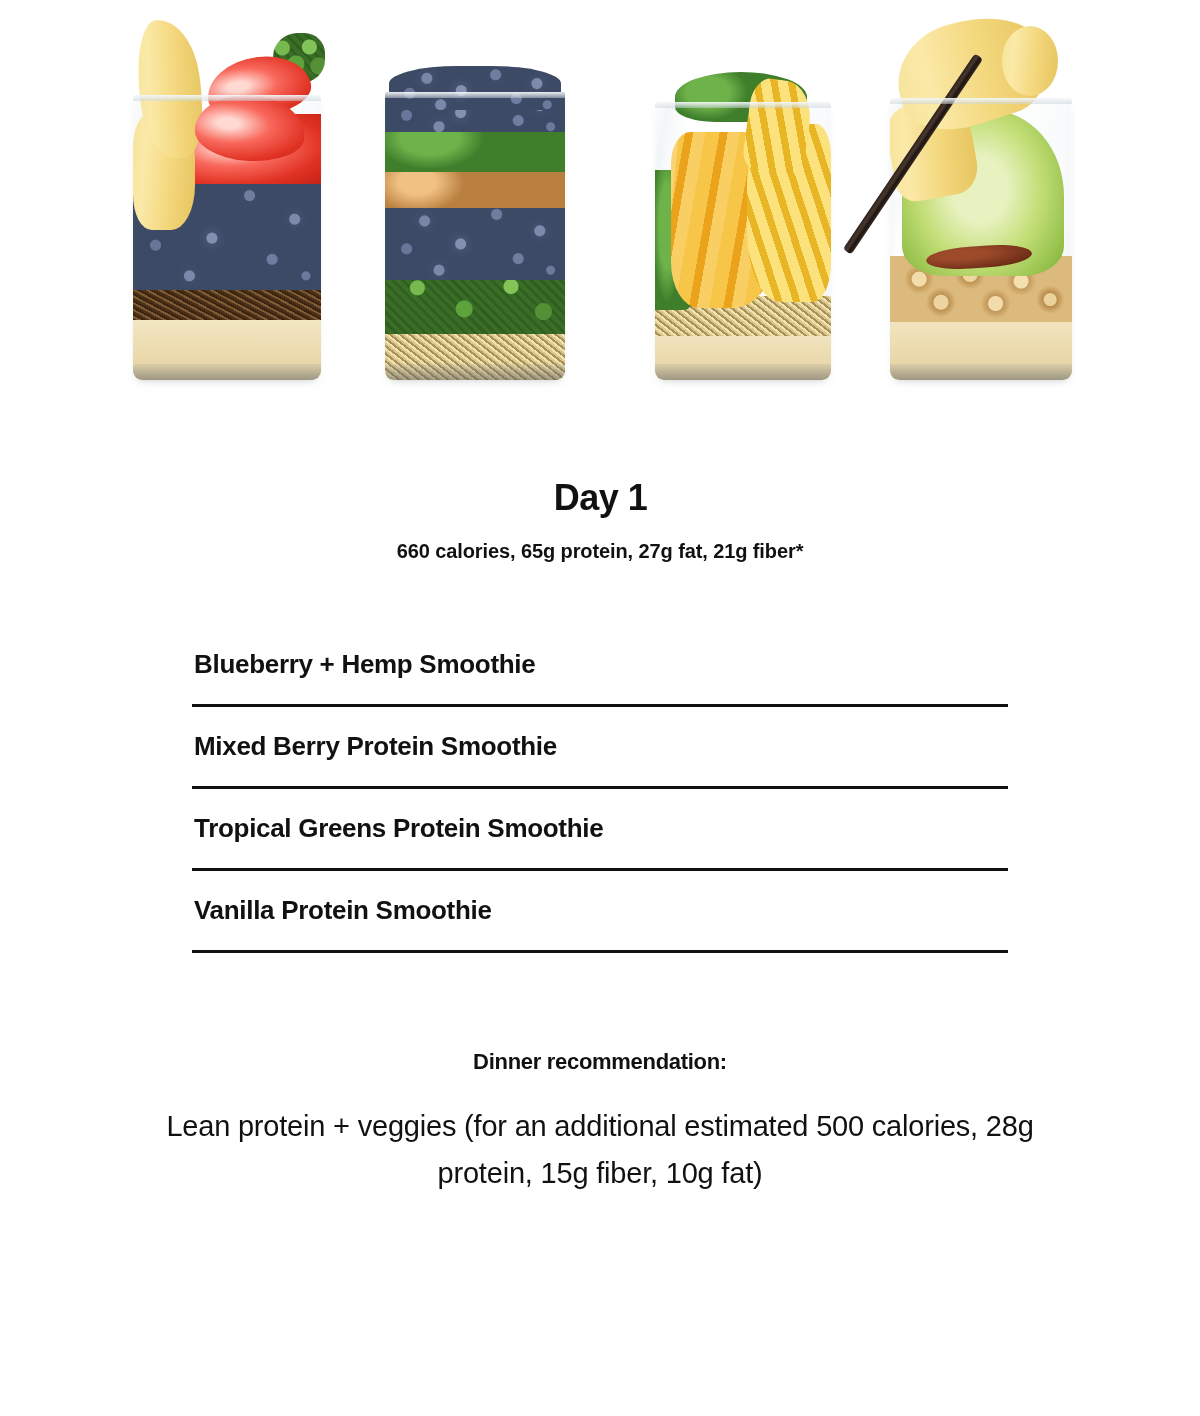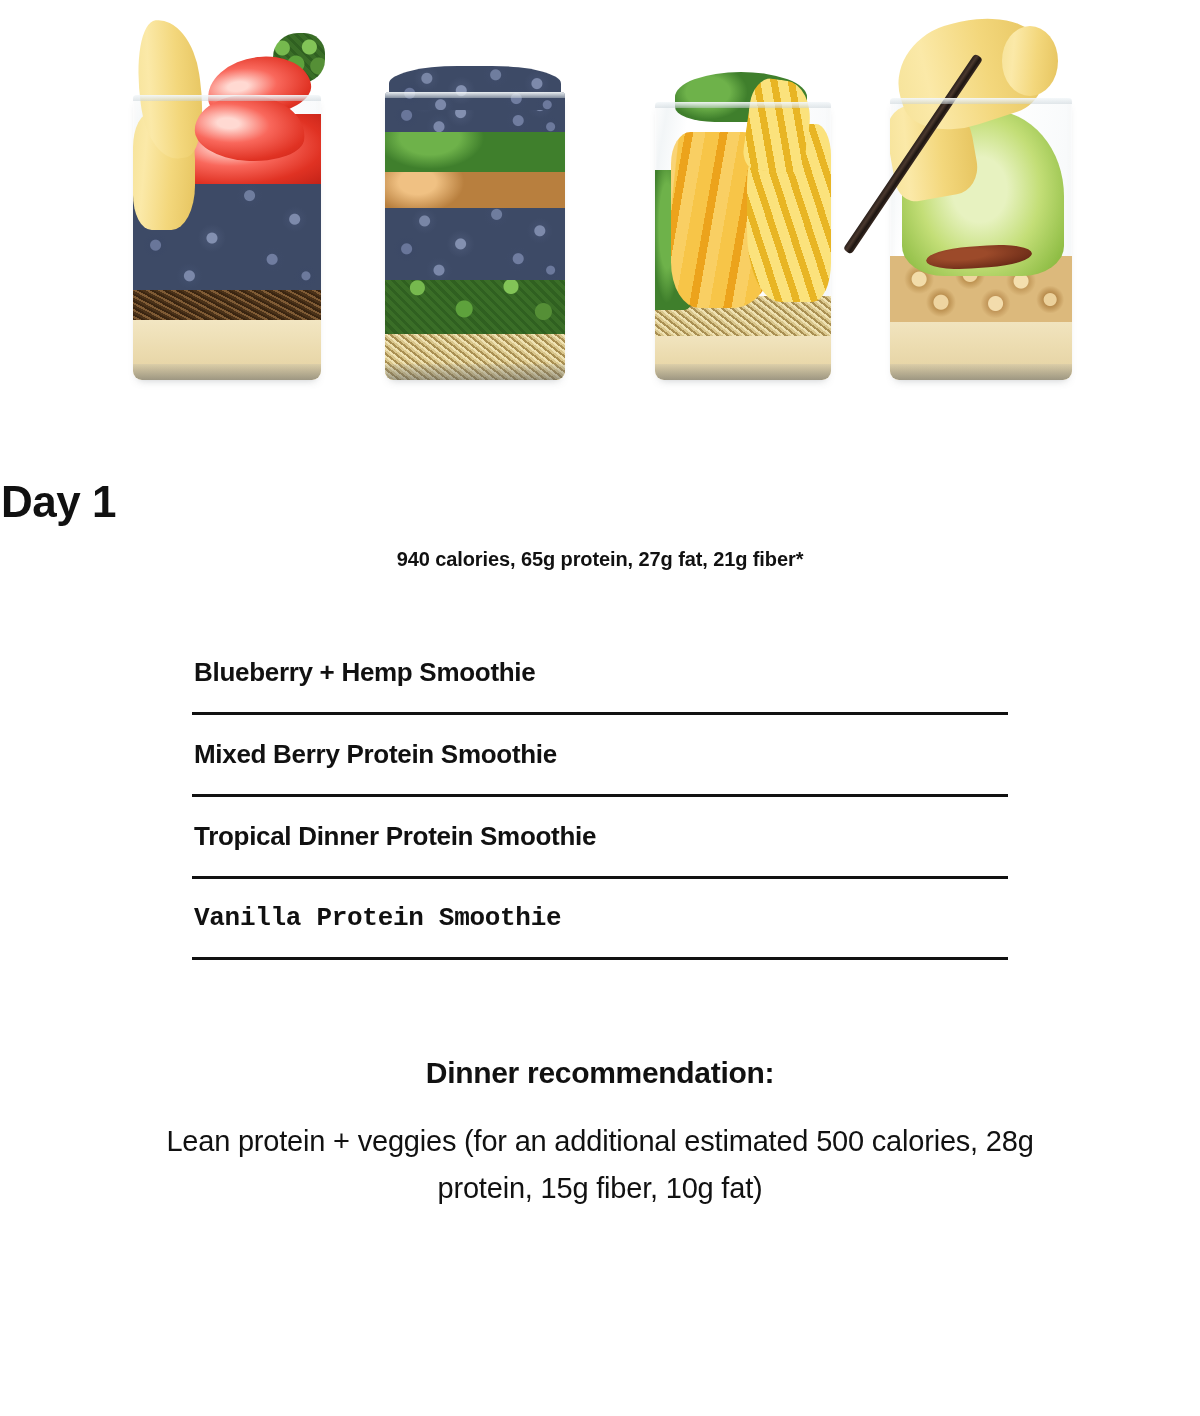--- a/index.html
+++ b/index.html
@@ -163,21 +163,22 @@
     background: linear-gradient(90deg, #2a201b 0%, #4a382e 35%, #1d1511 70%, #3a2b23 100%);
     border-radius: 4px;
   }
 
   
   .topper { position: absolute; }
 
   
   .content { width: 1200px; }
   .day-title {
-    font-size: 44px;
+    text-align: center;
+    font-size: 36px;
     font-weight: bold;
     letter-spacing: -0.5px;
     margin: 58px 0 0 1px;
     line-height: 1.1;
   }
   .day-sub {
     text-align: center;
     font-size: 20px;
     font-weight: bold;
     margin: 22px 0 0 0;
@@ -188,25 +189,25 @@
     margin: 86px auto 0 auto;
   }
   .smoothie-item {
     font-size: 26px;
     font-weight: bold;
     letter-spacing: -0.3px;
     padding: 0 0 24px 2px;
     border-bottom: 3px solid #111111;
     margin-bottom: 24px;
   }
-  .smoothie-item:last-child { margin-bottom: 12px; font-family: Liberation Mono, monospace; }
+  .smoothie-item:last-child { margin-bottom: 12px; }
 
   .dinner-head {
     text-align: center;
-    font-size: 30px;
+    font-size: 22px;
     font-weight: bold;
     letter-spacing: -0.3px;
     margin: 96px 0 0 0;
   }
   .dinner-body {
     width: 930px;
     margin: 28px auto 0 auto;
     text-align: center;
     font-size: 29px;
     line-height: 1.62;
@@ -278,25 +279,25 @@
       <div class="layer apple-green" style="bottom:104px; height:166px; left:12px; width:162px; border-radius:46% 46% 26% 26% / 52% 52% 18% 18%;"></div>
       <div class="layer banana" style="bottom:182px; height:96px; left:0; width:84px; border-radius:30% 44% 30% 24%; transform:rotate(-10deg);"></div>
     </div>
   </div>
 
 </div>
 
 <div class="content">
 
   <h1 class="day-title">Day 1</h1>
-  <p class="day-sub">940 calories, 65g protein, 27g fat, 21g fiber*</p>
+  <p class="day-sub">660 calories, 65g protein, 27g fat, 21g fiber*</p>
 
   <div class="smoothie-list">
     <div class="smoothie-item">Blueberry + Hemp Smoothie</div>
     <div class="smoothie-item">Mixed Berry Protein Smoothie</div>
-    <div class="smoothie-item">Tropical Dinner Protein Smoothie</div>
+    <div class="smoothie-item">Tropical Greens Protein Smoothie</div>
     <div class="smoothie-item">Vanilla Protein Smoothie</div>
   </div>
 
   <h2 class="dinner-head">Dinner recommendation:</h2>
   <p class="dinner-body">Lean protein + veggies (for an additional estimated 500 calories, 28g protein, 15g fiber, 10g fat)</p>
 
 </div>
 
 </body></html>

